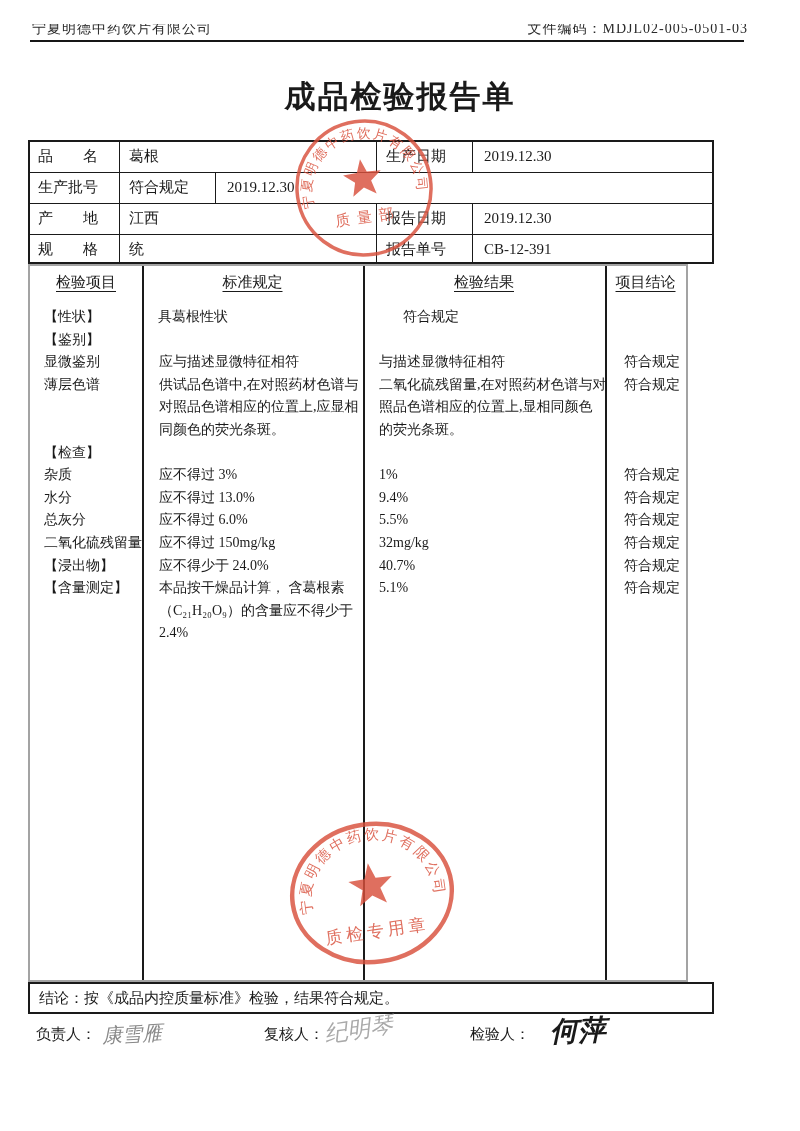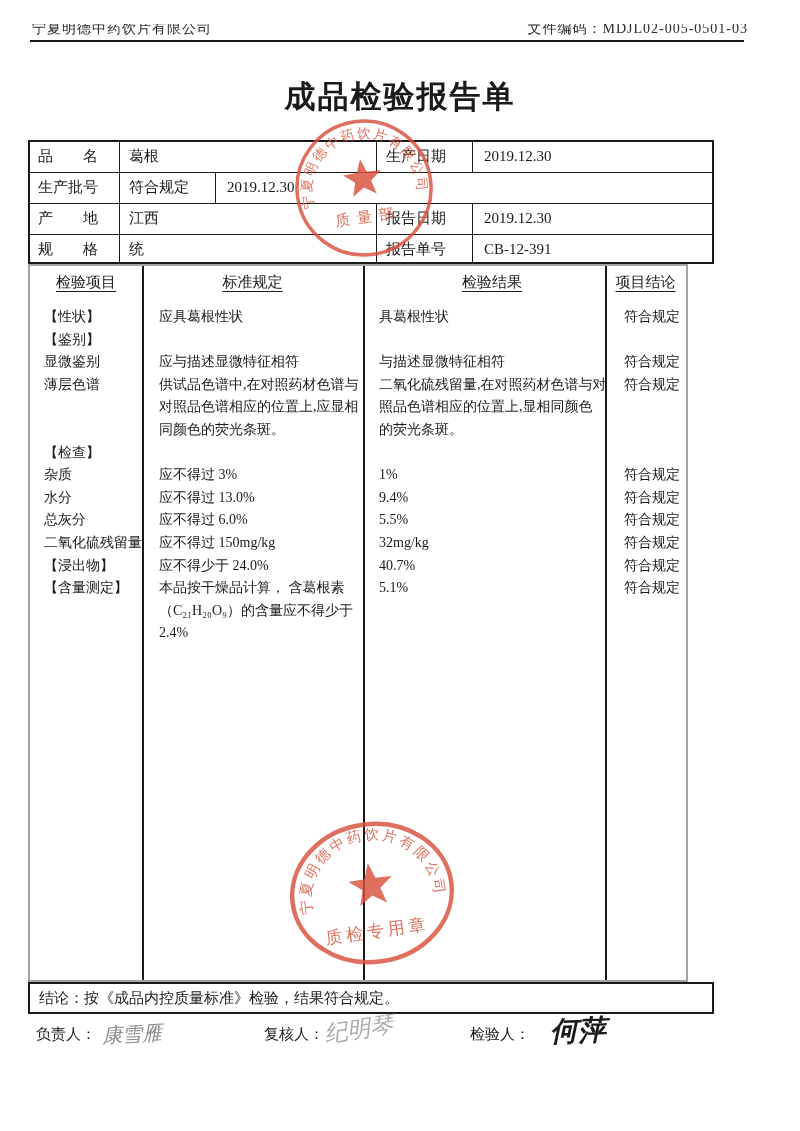--- a/index.html
+++ b/index.html
@@ -88,28 +88,27 @@
       </div>
     </div>
 
   <div class="main-table">
     <div class="vline" style="left:112px;"></div>
     <div class="vline" style="left:333px;"></div>
     <div class="vline" style="left:575px;"></div>
 
     <div class="mt-head" style="left:0;width:112px;">检验项目</div>
     <div class="mt-head" style="left:112px;width:221px;">标准规定</div>
-    <div class="mt-head" style="left:333px;width:242px;padding-left:8px;">检验结果</div>
+    <div class="mt-head" style="left:333px;width:242px;">检验结果</div>
     <div class="mt-head" style="left:575px;right:0;font-family:Liberation Serif, serif;">项目结论</div>
 
     <div class="mt-body">
 
         <div class="mt-line">
           <div class="f1">【性状】</div>
-          <div class="f2">应具葛根性状</div>
           <div class="f3">具葛根性状</div>
           <div class="f4">符合规定</div>
         </div>
 
         <div class="mt-line">
           <div class="f1">【鉴别】</div>
           <div class="f2"></div>
           <div class="f3"></div>
           <div class="f4"></div>
         </div>

